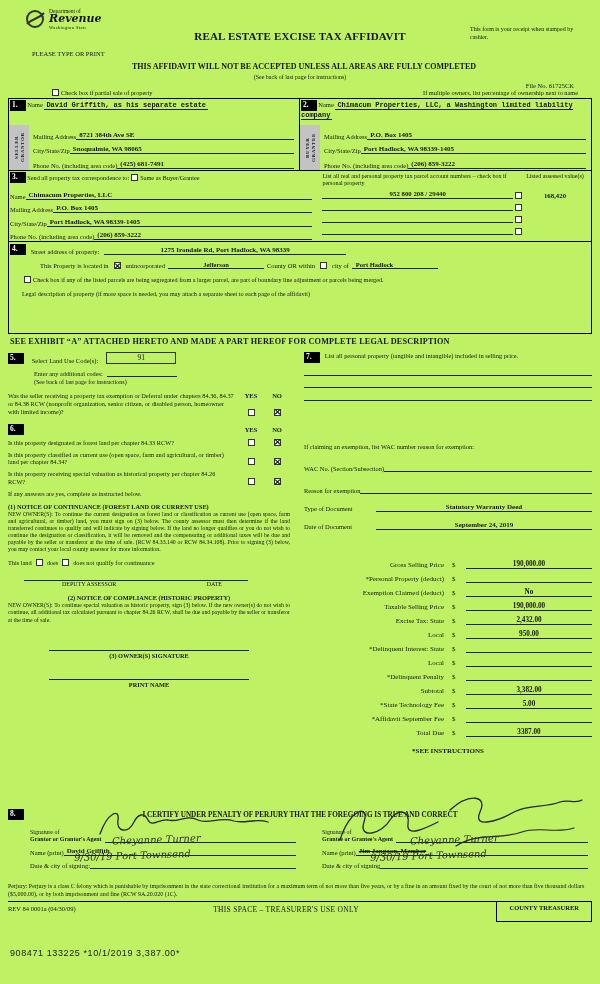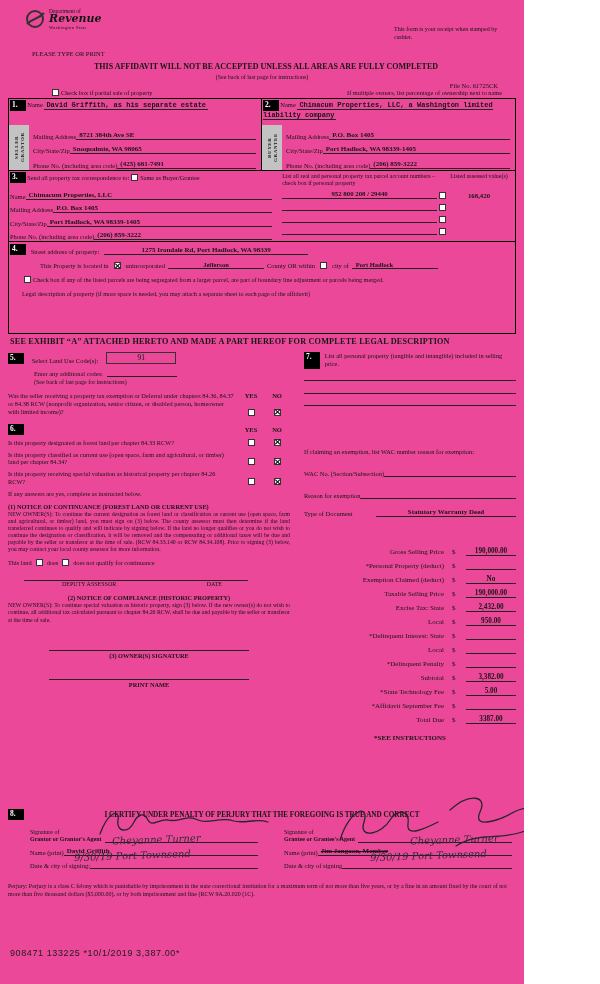--- a/index.html
+++ b/index.html
@@ -1,17 +1,17 @@
 <!DOCTYPE html>
 <html><head>
 <meta charset="utf-8">
 <style>
   * { margin:0; padding:0; box-sizing:border-box; }
   html,body { background:#ffffff; }
-  .page { position:relative; width:524px; height:984px; background:#ec4899;
+  .page { position:relative; width:600px; height:984px; background:#bef264;
           font-family:"Liberation Serif", serif; color:#151515; font-size:7px; overflow:hidden; }
 
   .badge { display:inline-block; background:#000; color:#fff; font-weight:bold;
            font-size:7.5px; line-height:10px; padding:0 8px 1px 2px; }
 
   .cb { display:inline-block; width:7px; height:7px; border:1px solid #333; background:#fff;
         vertical-align:-1px; position:relative; margin:0 2px; flex:none; }
   .cb.checked::after { content:"\2715"; position:absolute; left:-0.5px; top:-2.5px;
         font-size:8.5px; font-weight:bold; color:#111; }
 
@@ -163,20 +163,21 @@
         <circle cx="11" cy="11" r="8" fill="none" stroke="#333" stroke-width="2"></circle>
         <path d="M3,16 C8,10 14,12 20,5" fill="none" stroke="#333" stroke-width="2"></path>
       </svg>
       <div class="logo-text">
         <div class="dept">Department of</div>
         <div class="name">Revenue</div>
         <div class="state">Washington State</div>
       </div>
     </div>
     <div class="please-type">PLEASE TYPE OR PRINT</div>
+    <div class="h-title">REAL ESTATE EXCISE TAX AFFIDAVIT</div>
     <div class="h-receipt">This form is your receipt when stamped by cashier.</div>
     <div class="h-warning">THIS AFFIDAVIT WILL NOT BE ACCEPTED UNLESS ALL AREAS ARE FULLY COMPLETED</div>
     <div class="h-seeback">(See back of last page for instructions)</div>
     <div class="h-fileno">File No. 61725CK</div>
   </div>
 
   <div class="s-partial">
     <div class="partial-left">
       <span class="cb"></span>
       <span>Check box if partial sale of property</span>
@@ -409,20 +410,24 @@
         <span class="uv"></span>
       </div>
       <div class="wacrow">
         <span>Reason for exemption</span>
         <span class="uv"></span>
       </div>
 
       <div class="typerow">
         <span class="tl">Type of Document</span>
         <span class="uv">Statutory Warranty Deed</span>
+      </div>
+      <div class="typerow">
+        <span class="tl">Date of Document</span>
+        <span class="uv">September 24, 2019</span>
       </div>
 
       <div class="money">
         <div class="mrow">
             <span class="mlbl">Gross Selling Price</span>
             <span class="mdlr">$</span>
             <span class="mval">190,000.00</span>
           </div>
         <div class="mrow">
             <span class="mlbl">*Personal Property (deduct)</span>
@@ -541,16 +546,21 @@
       <path d="M128,56 C150,42 172,50 194,42 C210,36 228,44 246,38" fill="none" stroke="#26262e" stroke-width="1.2" stroke-linecap="round"></path>
     </svg>
     <div class="hw" style="left:104px; top:28px;">Cheyanne Turner</div>
     <div class="hw" style="left:66px; top:44px;">9/30/19  Port Townsend</div>
     <div class="hw" style="left:402px; top:28px;">Cheyanne Turner</div>
     <div class="hw" style="left:362px; top:44px;">9/30/19  Port Townsend</div>
   </div>
 
   <div class="s-perjury">Perjury: Perjury is a class C felony which is punishable by imprisonment in the state correctional institution for a maximum term of not more than five years, or by a fine in an amount fixed by the court of not more than five thousand dollars ($5,000.00), or by both imprisonment and fine (RCW 9A.20.020 (1C).</div>
 
+  <div class="s-footer">
+    <div class="f-rev">REV 84 0001a (04/30/09)</div>
+    <div class="f-space">THIS SPACE – TREASURER'S USE ONLY</div>
+    <div class="f-ct">COUNTY TREASURER</div>
+  </div>
 
   <div class="s-stamp">908471 133225 *10/1/2019 3,387.00*</div>
 
 </div>
 
 </body></html>

